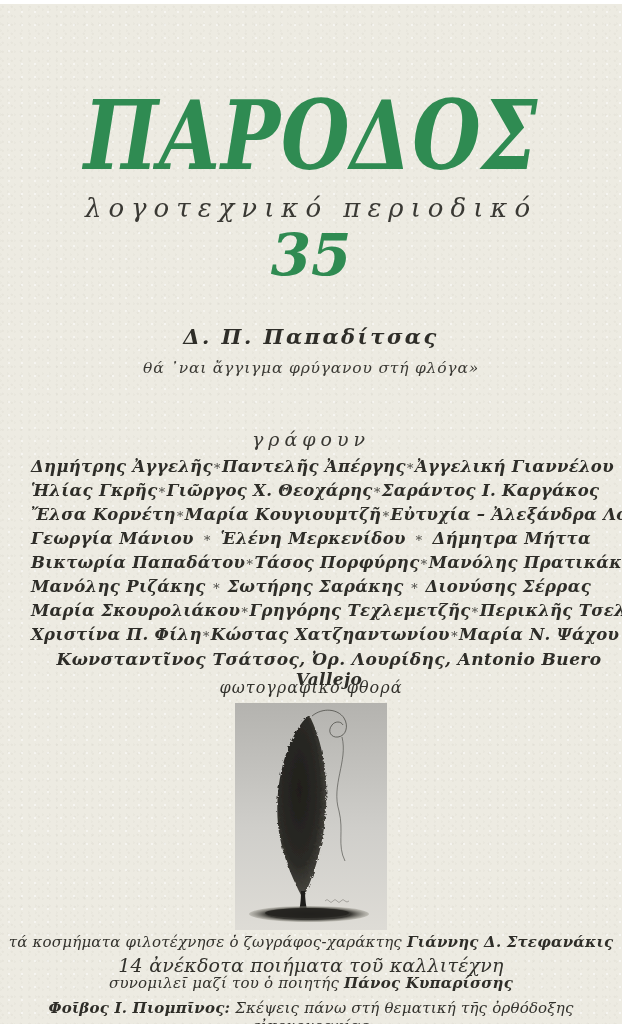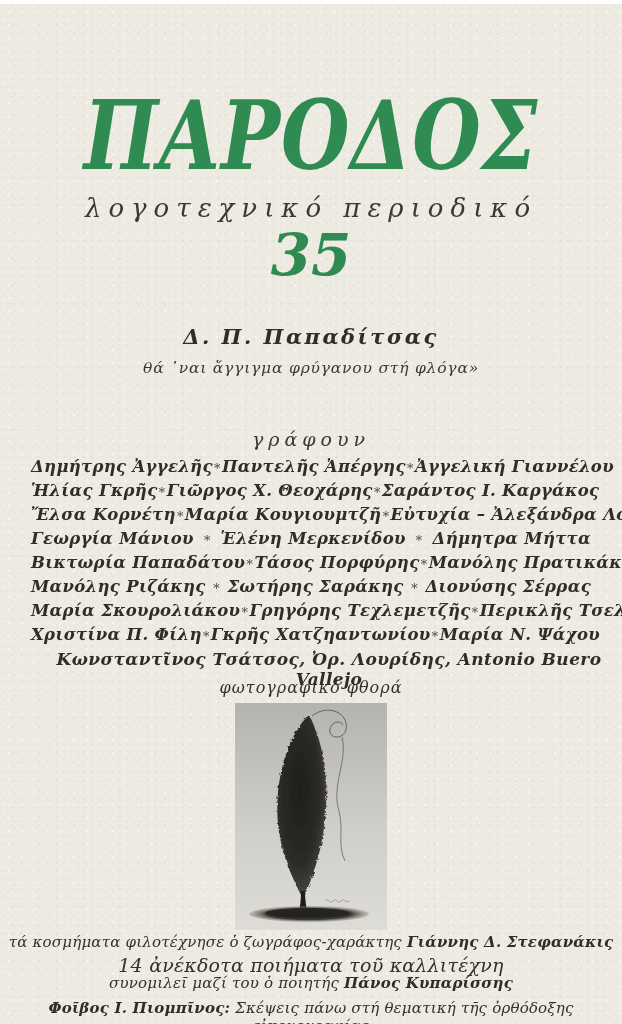--- a/index.html
+++ b/index.html
@@ -175,21 +175,21 @@
       <div class="names-row">
         <span class="name">Μαρία Σκουρολιάκου</span>
         <span class="sep">∗</span>
         <span class="name">Γρηγόρης Τεχλεμετζῆς</span>
         <span class="sep">∗</span>
         <span class="name">Περικλῆς Τσελίκης</span>
       </div>
       <div class="names-row">
         <span class="name">Χριστίνα Π. Φίλη</span>
         <span class="sep">∗</span>
-        <span class="name">Γκρῆς Χατζηαντωνίου</span>
+        <span class="name">Κώστας Χατζηαντωνίου</span>
         <span class="sep">∗</span>
         <span class="name">Μαρία Ν. Ψάχου</span>
       </div>
     </div>
 
   <div class="abs letters-names">Κωνσταντῖνος Τσάτσος, Ὀρ. Λουρίδης, Antonio Buero Vallejo</div>
 
   <div class="abs photo-heading">φωτογραφικό φθορά</div>
 
   <svg class="artwork" viewBox="0 0 152 227" xmlns="http://www.w3.org/2000/svg">

